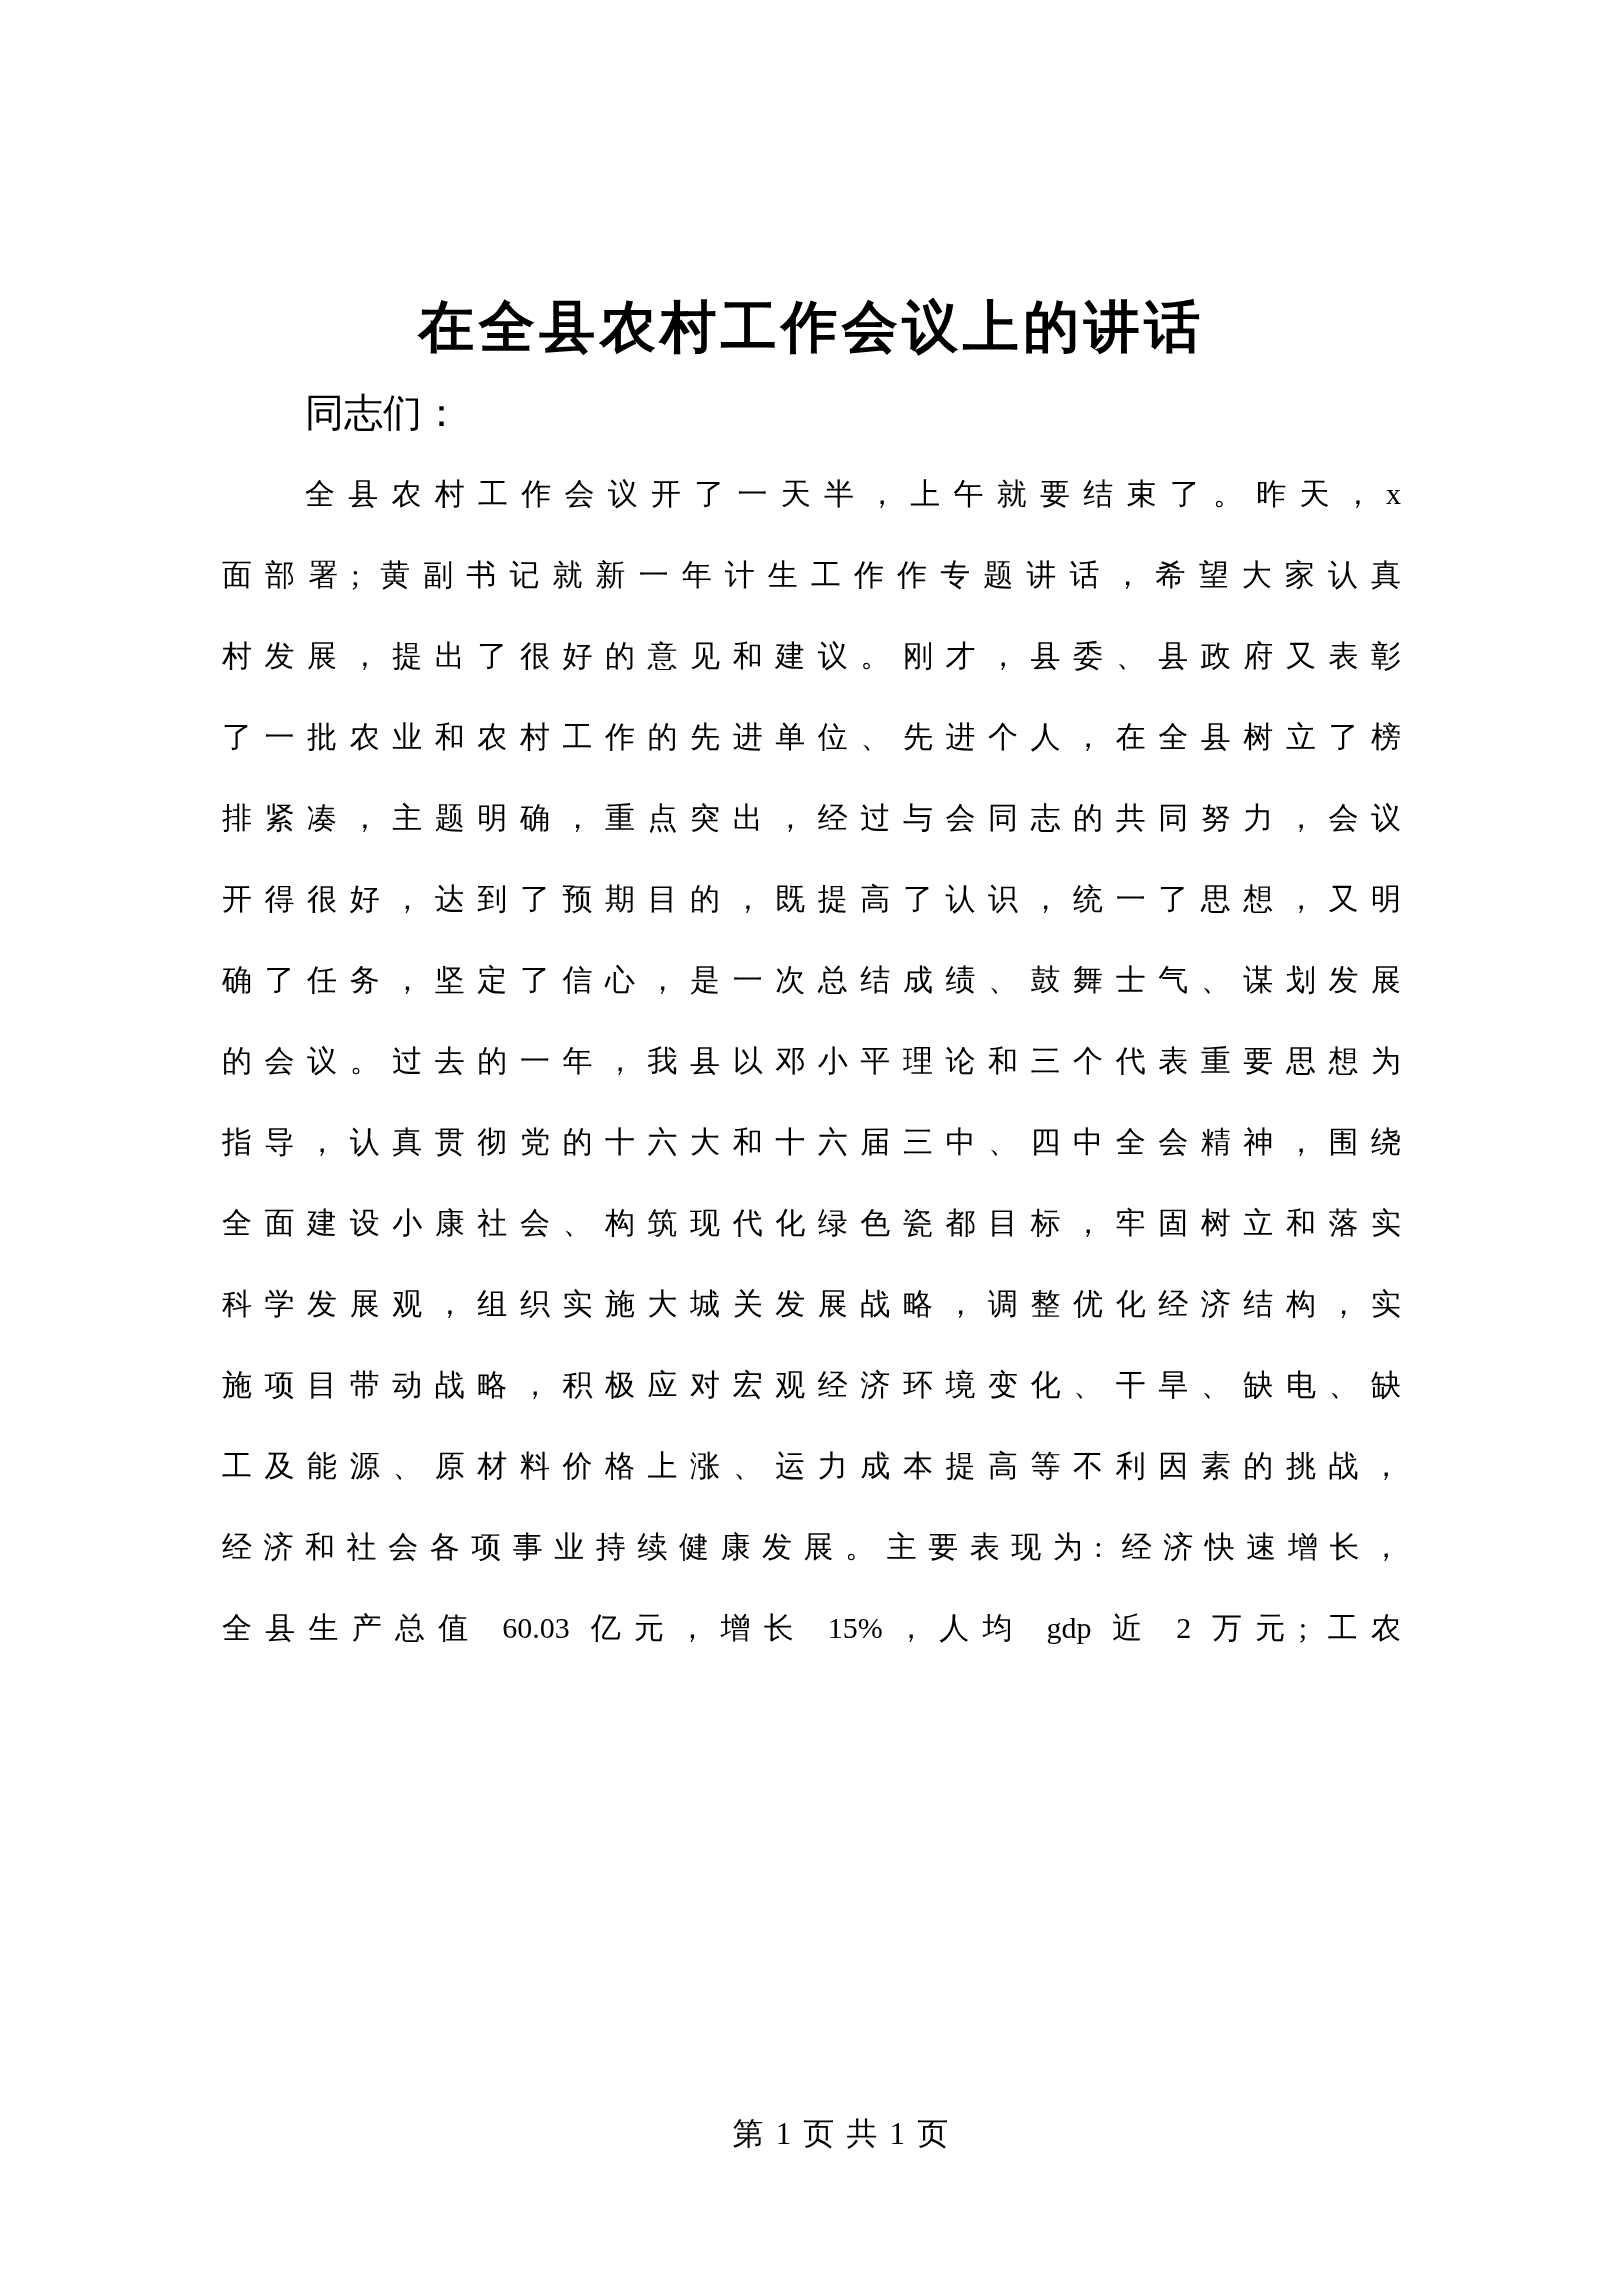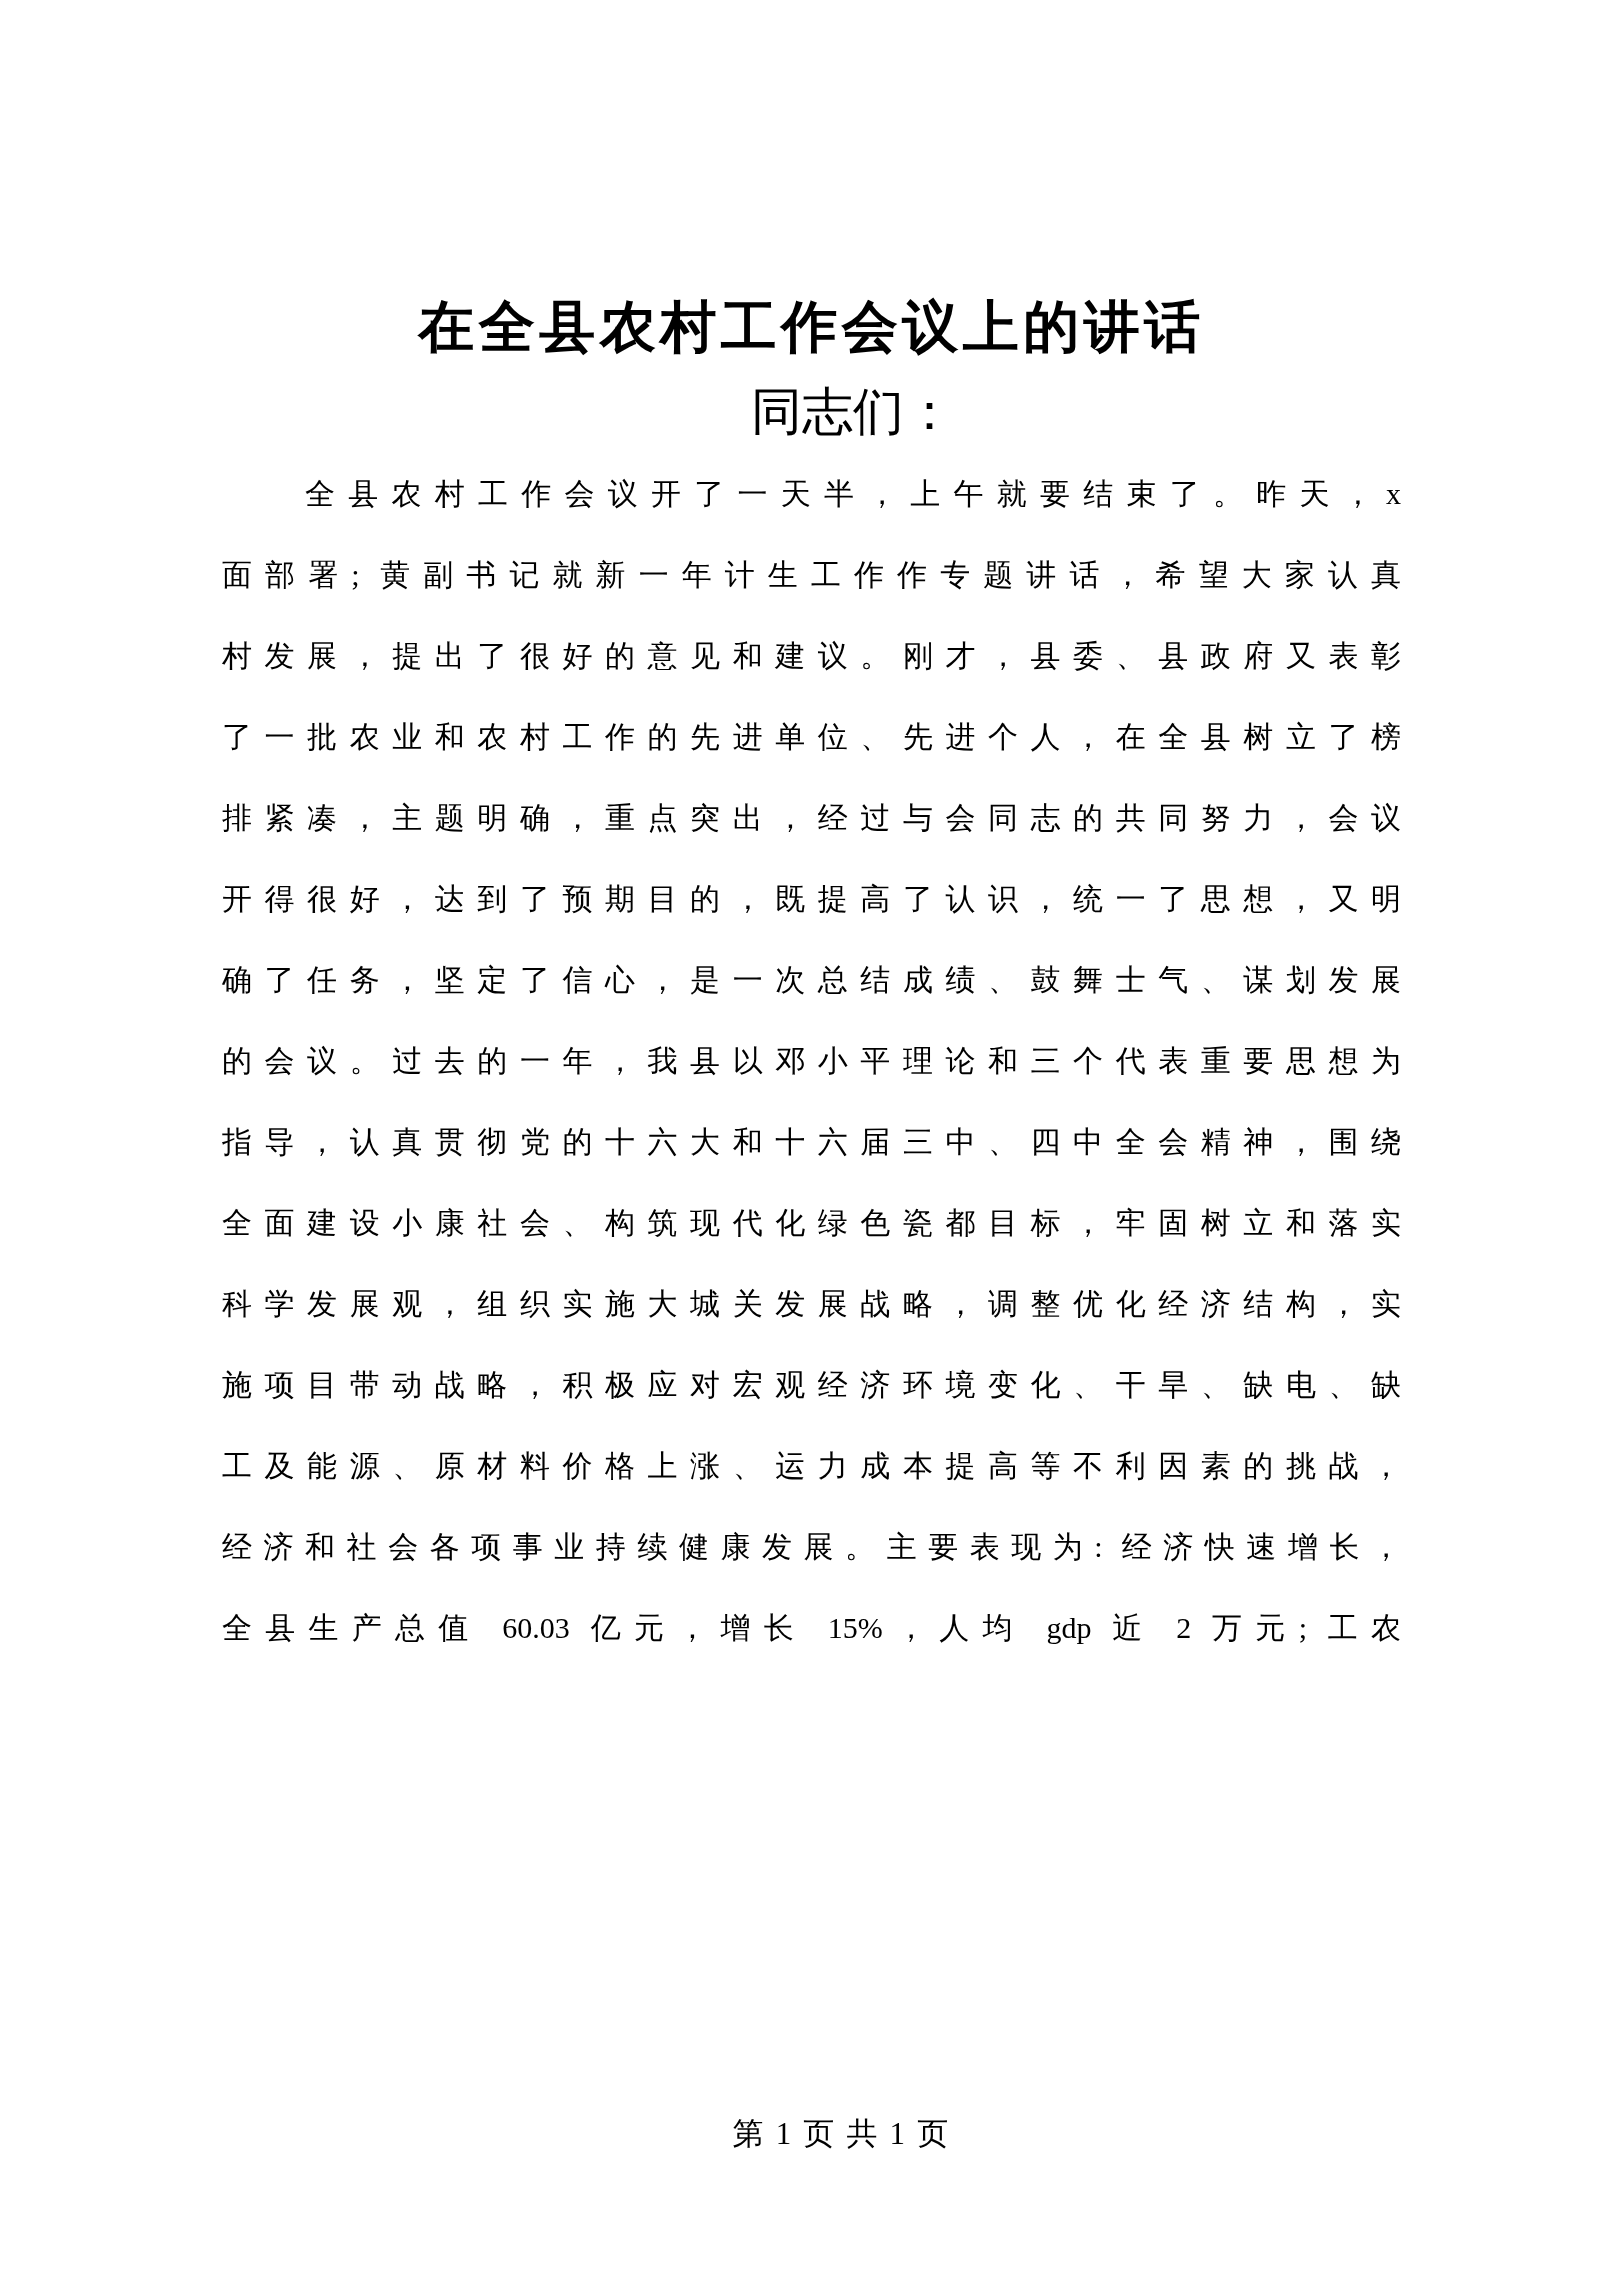--- a/index.html
+++ b/index.html
@@ -28,24 +28,24 @@
     letter-spacing: 4.5px;
     white-space: nowrap;
   }
   .doc-content {
     position: absolute;
     left: 222px;
     top: 372px;
     width: 1179px;
   }
   .salutation {
-    font-size: 51px;
+    font-size: 39px;
     line-height: 81px;
     padding-left: 83px;
-    text-align: center;
+    text-align: left;
     white-space: nowrap;
   }
   .body-line {
     font-size: 30px;
     line-height: 81px;
     text-align: justify;
     text-align-last: justify;
     text-justify: inter-character;
   }
   .body-line.indent {

